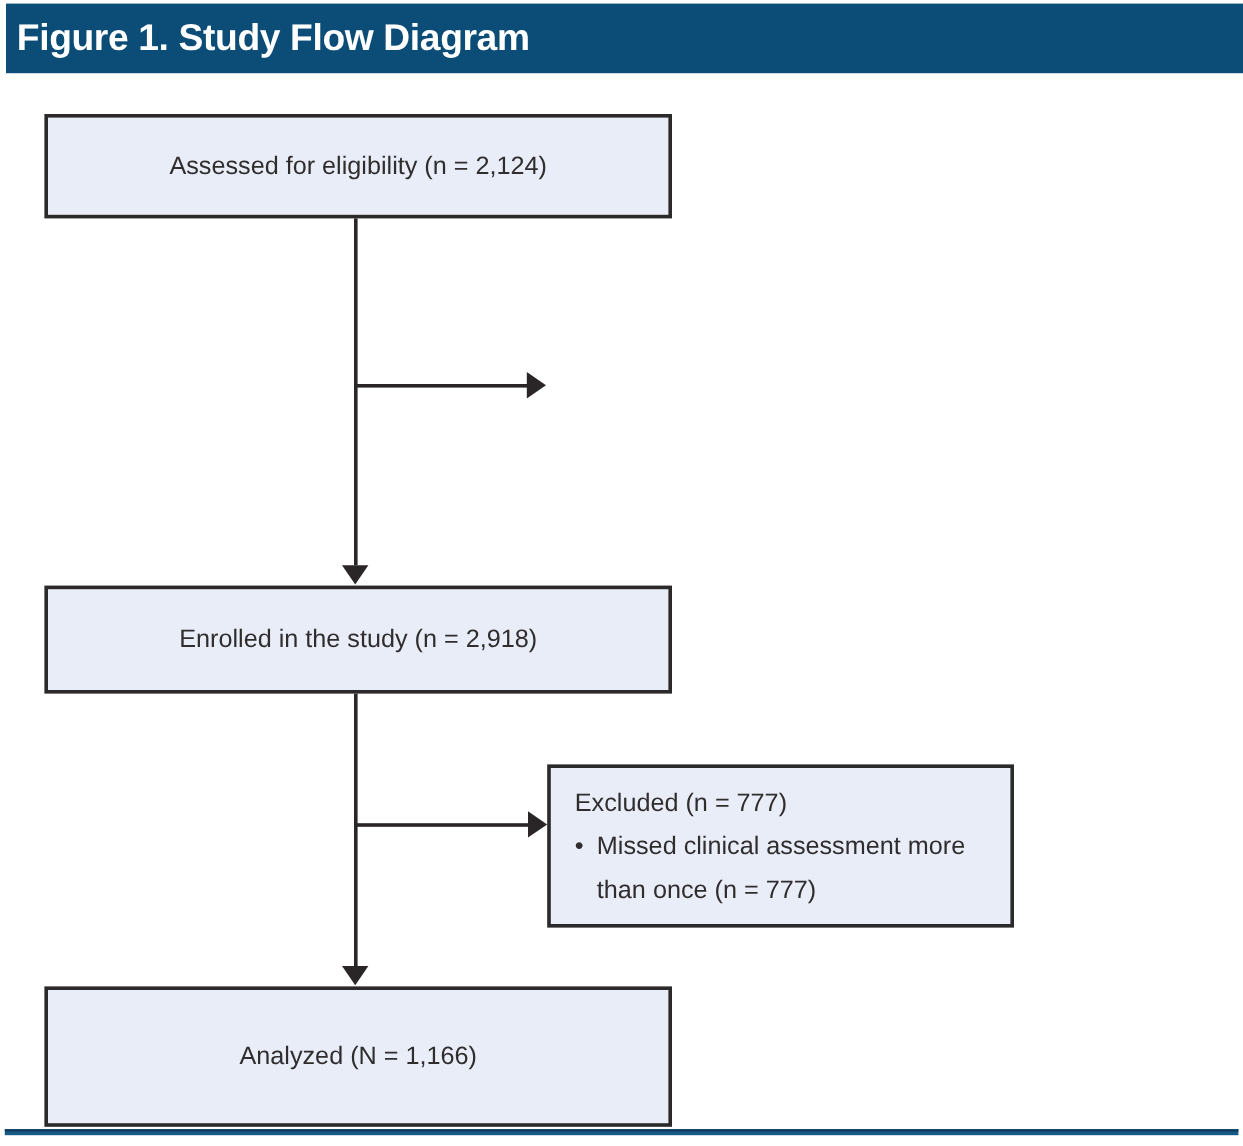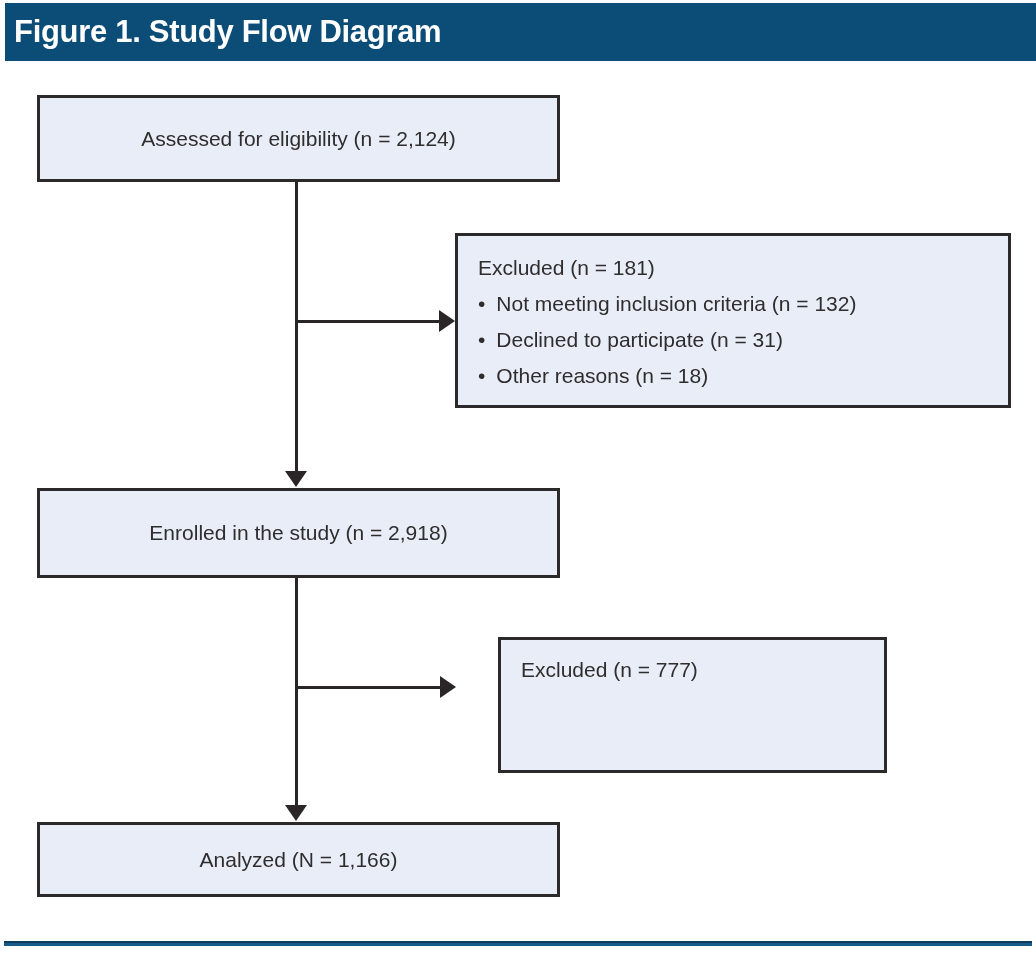--- a/index.html
+++ b/index.html
@@ -31,22 +31,22 @@
   
   .fbox{
     position:absolute;background:var(--box-fill);
     border:3px solid var(--box-border);
     font-size:21px;line-height:36px;color:var(--text);
   }
   .fbox.center{display:flex;align-items:center;justify-content:center;text-align:center;}
   .box-assessed{left:37px;top:95px;width:523px;height:87px;}
   .box-excluded1{left:455px;top:233px;width:556px;height:175px;padding:14px 6px 0 20px;}
   .box-enrolled{left:37px;top:488px;width:523px;height:90px;}
-  .box-excluded2{left:456px;top:637px;width:389px;height:136px;padding:12px 6px 0 20px;margin-left:42px;}
-  .box-analyzed{left:37px;top:822px;width:523px;height:75px;}
+  .box-excluded2{left:456px;top:637px;width:389px;height:136px;padding:12px 6px 0 20px;}
+  .box-analyzed{left:37px;top:822px;width:523px;height:117px;}
   .bullet-line{display:flex;}
   .bullet-line::before{content:"\2022";flex:0 0 auto;padding-right:11px;}
   .nowrap{white-space:nowrap;}
   
   .vline,.hline{position:absolute;background:var(--line);}
   .vline{width:3px;}
   .hline{height:3px;}
   .vline1{left:295px;top:182px;height:289px;}
   .vline2{left:295px;top:578px;height:228px;}
   .hline1{left:296px;top:320px;width:144px;}
@@ -77,39 +77,30 @@
 <div class="stage">
 
   <div class="header-bar">
     <div class="header-title">Figure 1. Study Flow Diagram</div>
   </div>
 
   <div class="fbox center box-assessed">
     <span>Assessed for eligibility (n = 2,124)</span>
   </div>
 
-  <div class="fbox box-excluded1">
-    <div class="nowrap">Excluded (n = 181)</div>
-    <div class="bullet-line nowrap">
-      <span>Not meeting inclusion criteria (n = 132)</span>
-    </div>
-    <div class="bullet-line nowrap">
-      <span>Declined to participate (n = 31)</span>
-    </div>
-    <div class="bullet-line nowrap">
-      <span>Other reasons (n = 18)</span>
-    </div>
-  </div>
 
   <div class="fbox center box-enrolled">
     <span>Enrolled in the study (n = 2,918)</span>
   </div>
 
   <div class="fbox box-excluded2">
     <div class="nowrap">Excluded (n = 777)</div>
+    <div class="bullet-line">
+      <span style="max-width:330px;">Missed clinical assessment more than once (n = 777)</span>
+    </div>
   </div>
 
   <div class="fbox center box-analyzed">
     <span>Analyzed (N = 1,166)</span>
   </div>
 
   <div class="vline vline1"></div>
   <div class="arrow-down ad1"></div>
   <div class="hline hline1"></div>
   <div class="arrow-right ar1"></div>

